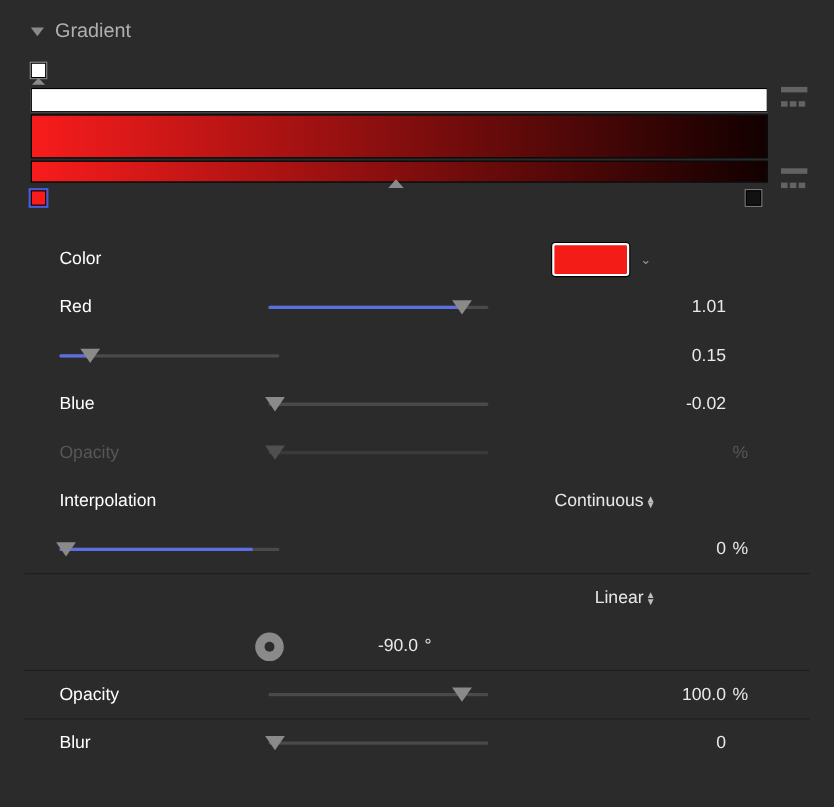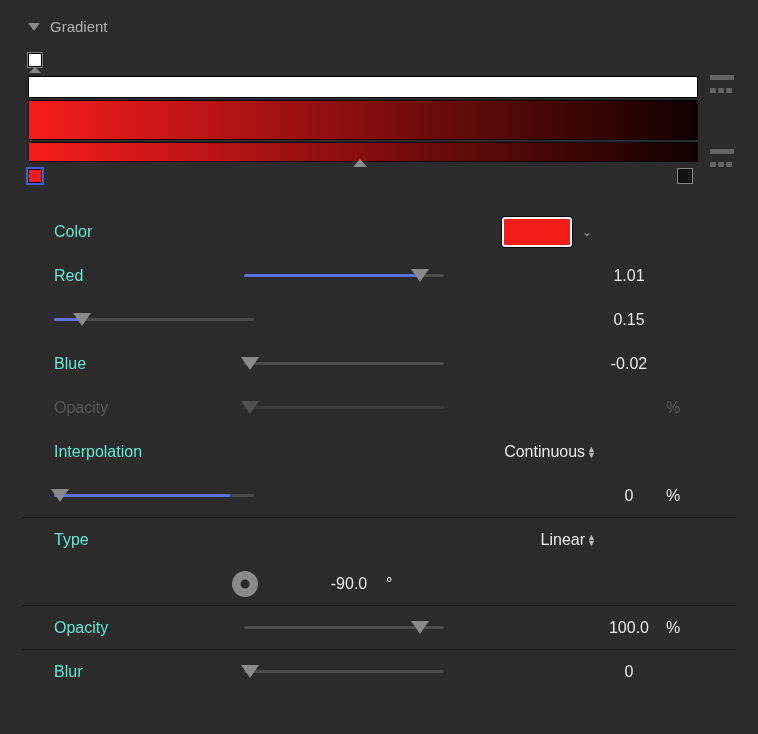--- a/index.html
+++ b/index.html
@@ -21,21 +21,21 @@
       margin-left: 6px;
     }
     .disclosure-triangle {
       width: 0; height: 0;
       border-left: 6px solid transparent;
       border-right: 6px solid transparent;
       border-top: 8px solid #8a8a8a;
     }
     .header-title {
       color: #b0b0b0;
-      font-size: 15px;
+      font-size: 18px;
     }
     .gradient-editor {
       position: relative;
       margin-bottom: 20px;
     }
     .top-handle-rail {
       height: 18px;
       position: relative;
       margin-bottom: 2px;
       margin-left: 6px;
@@ -114,21 +114,21 @@
       display: flex;
       align-items: center;
       height: 44px;
       padding-left: 32px;
       padding-right: 52px;
       border-top: 1px solid rgba(0,0,0,0);
     }
     .row.sep { border-top: 1px solid #1e1e1e; }
     .row-label {
       width: 190px;
-      color: #5eead4;
+      color: #ffffff;
       font-size: 16px;
     }
     .row.disabled .row-label,
     .row.disabled .value,
     .row.disabled .unit { color: #575757; }
     .slider-zone {
       flex: 0 0 200px;
       position: relative;
       height: 18px;
       display:flex;
@@ -159,21 +159,21 @@
     .value-zone {
       flex:1;
       display:flex;
       justify-content:flex-end;
       align-items:center;
       gap:6px;
       color:#e8e8e8;
       font-size:16px;
       padding-right:0;
     }
-    .value { min-width: 62px; text-align:center; }
+    .value { min-width: 62px; text-align:right; }
     .unit { width: 18px; text-align:left; color:#e8e8e8;}
     .color-well-wrap {
       display:flex; align-items:center; gap:10px;
       margin-left:auto; margin-right: 92px;
     }
     .color-well {
       width: 70px; height: 30px;
       background:#f41c17;
       border:2px solid #fff;
       box-shadow: 0 0 0 1px #000;
@@ -342,21 +342,20 @@
       <div class="track-fill" style="width:88%;"></div>
       <div class="thumb" style="left:3%;"></div>
     </div>
     <div class="value-zone">
       <div class="value">0</div>
       <div class="unit">%</div>
     </div>
   </div>
 
   <div class="row sep">
-    <div class="row-label">Type</div>
     <div class="dropdown">
       <span>Linear</span>
       <span class="updn">
           <span>▲</span>
           <span>▼</span>
         </span>
     </div>
   </div>
 
   <div class="row angle">

